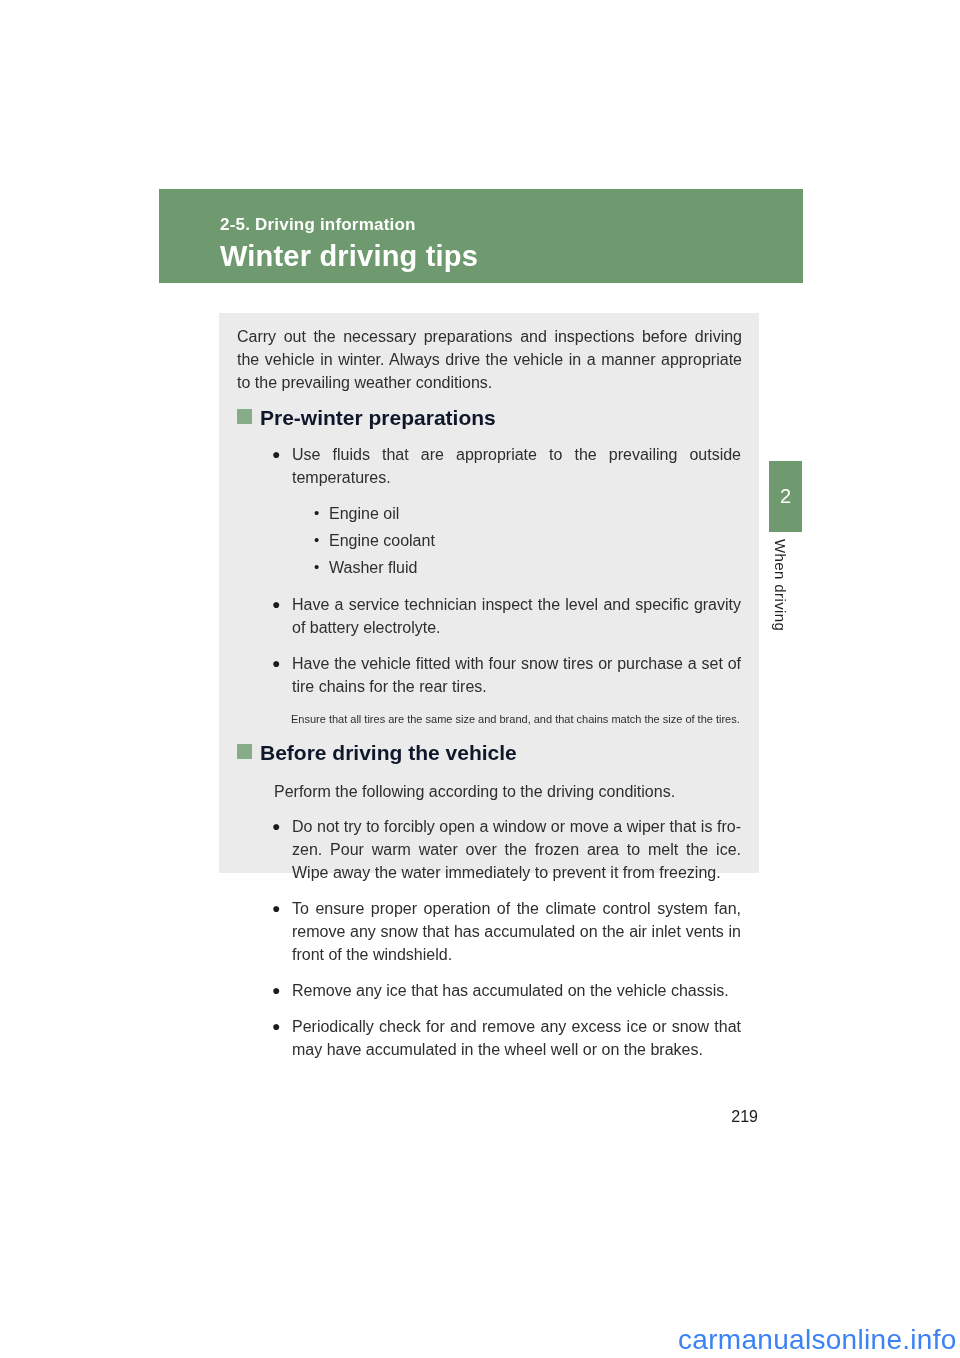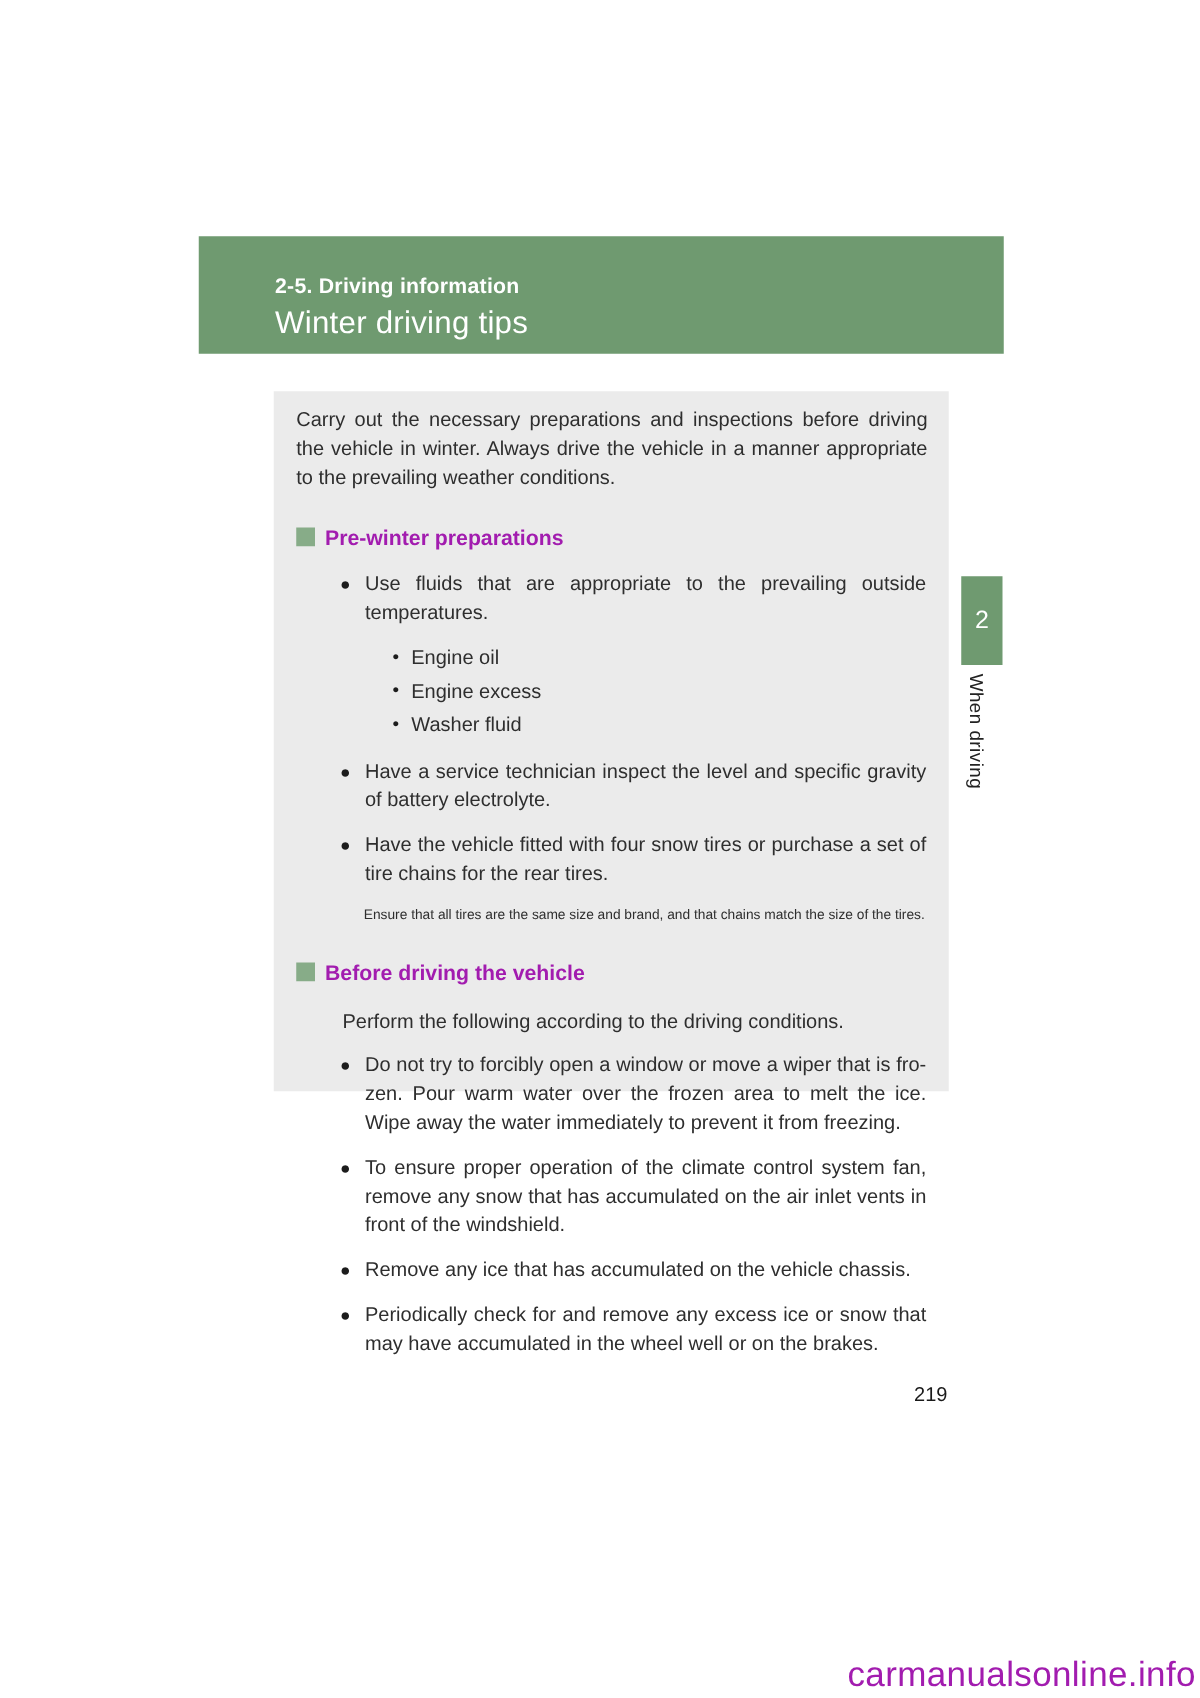--- a/index.html
+++ b/index.html
@@ -23,38 +23,38 @@
     background: #6f9a70;
     color: #ffffff;
     display: flex; flex-direction: column; justify-content: flex-end;
     padding: 0 0 9px 60px;
   }
   .header-section {
     font-size: 17px; font-weight: bold; letter-spacing: 0.2px;
     margin-bottom: 3px;
   }
   .header-title {
-    font-size: 25px; font-weight: normal; letter-spacing: 0.2px;
+    font-size: 29px; font-weight: bold; letter-spacing: 0.2px;
   }
 
   
   .content-box {
     position: absolute; left: 218px; top: 312px;
     width: 540px; height: 560px;
     background: #ebebeb;
     padding: 11px 16px 0 17px;
     font-size: 16px; line-height: 23px;
   }
   .intro { text-align: justify; }
 
   .section-heading {
     display: flex; align-items: flex-start;
-    margin-top: 22px;
-    font-weight: bold; font-size: 17px; line-height: 24px;
-    color: #a21caf;
+    margin-top: 9px;
+    font-weight: bold; font-size: 21px; line-height: 24px;
+    color: #0f172a;
   }
   .section-square {
     flex: 0 0 auto;
     width: 15px; height: 15px;
     background: #87ac88;
     margin: 4px 7px 0 0;
   }
   .section-lead { margin: 12px 0 0 37px; }
 
   .bullet-item {
@@ -102,21 +102,21 @@
   .page-number {
     position: absolute; left: 658px; top: 1106px;
     width: 100px; text-align: right;
     font-size: 16px; color: #1a1a1a;
   }
 
   
   .watermark {
     position: absolute; left: 676px; top: 1324px;
     font-size: 28px; line-height: 28px;
-    color: #a21caf; letter-spacing: 0.3px;
+    color: #3b82f6; letter-spacing: 0.3px;
   }
 </style>
 </head>
 <body>
 
 <div class="page">
 
   <div class="header-band">
     <div class="header-section">2-5. Driving information</div>
     <div class="header-title">Winter driving tips</div>
@@ -136,21 +136,21 @@
       <div class="bullet-text">Use fluids that are appropriate to the prevailing outside tempera­tures.</div>
     </div>
 
     <ul class="subitems">
       <li>
         <span class="sub-dot">•</span>
         <span>Engine oil</span>
       </li>
       <li>
         <span class="sub-dot">•</span>
-        <span>Engine excess</span>
+        <span>Engine coolant</span>
       </li>
       <li>
         <span class="sub-dot">•</span>
         <span>Washer fluid</span>
       </li>
     </ul>
 
     <div class="bullet-item">
       <span class="bullet-dot">●</span>
       <div class="bullet-text">Have a service technician inspect the level and specific gravity of battery electrolyte.</div>

